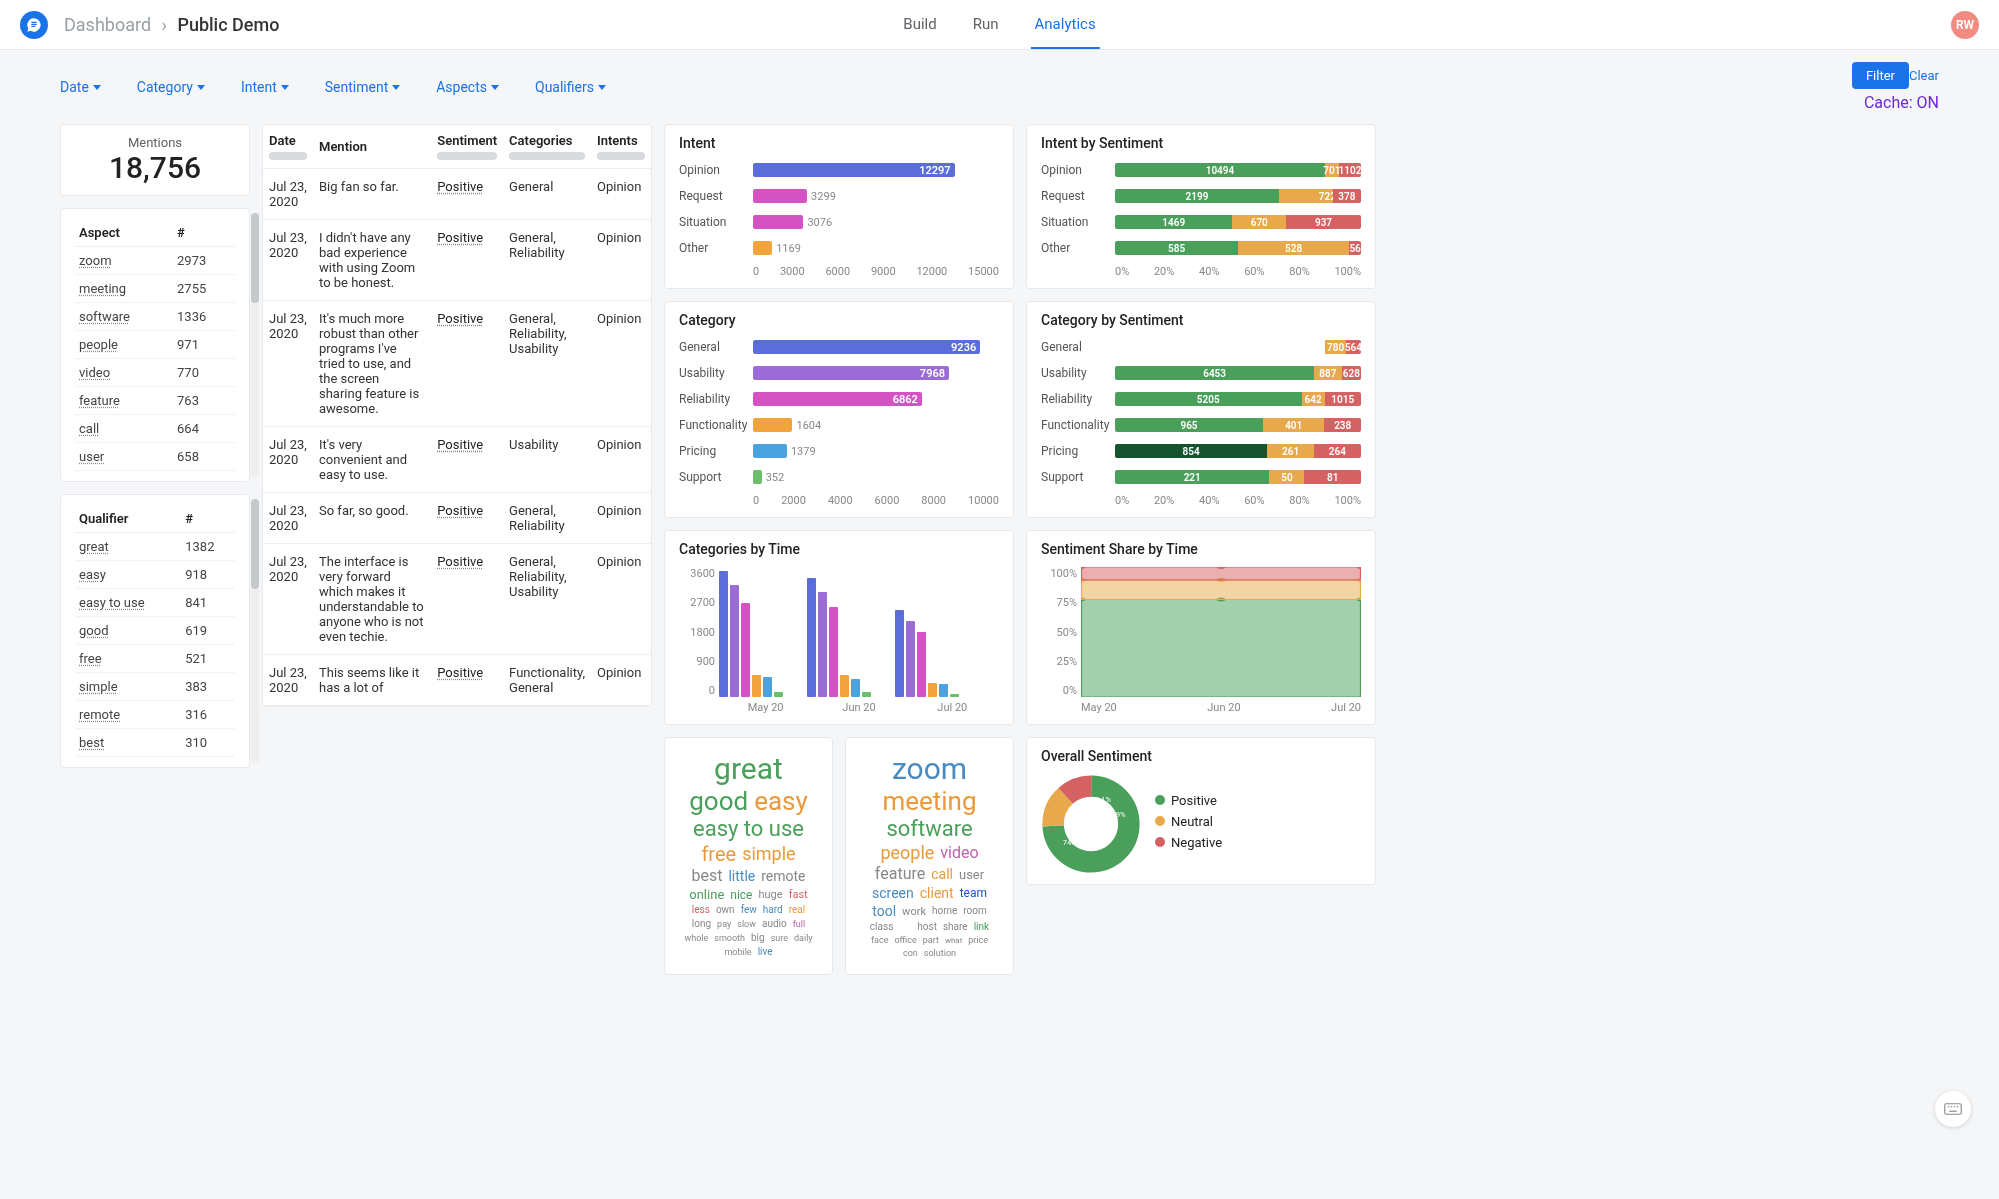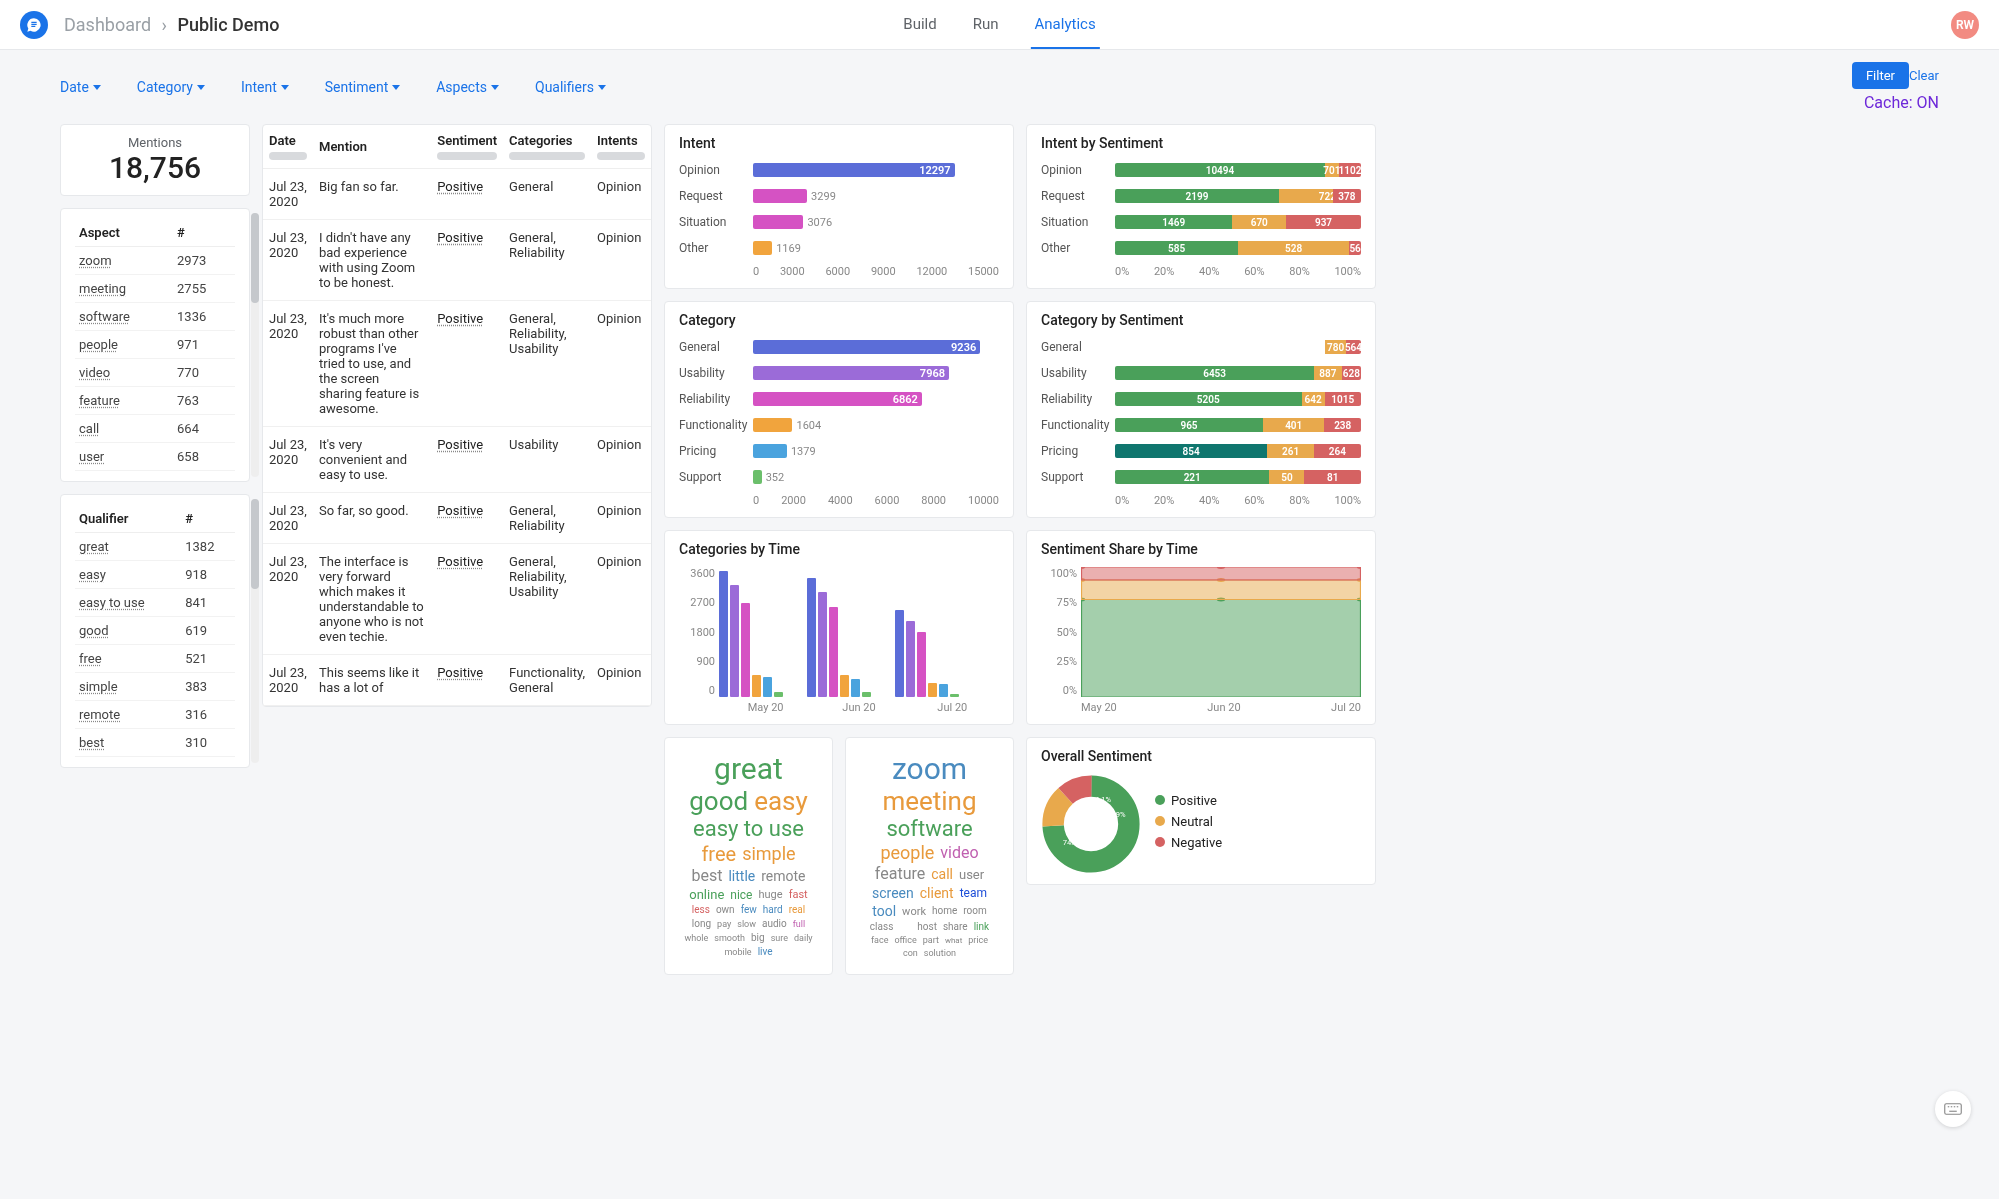--- a/index.html
+++ b/index.html
@@ -592,21 +592,21 @@
             <div class="stacked-label">Functionality</div>
             <div class="stacked-bar">
               <div class="stacked-seg" style="background: rgb(74, 160, 90); width: 60.1621%;">965</div>
               <div class="stacked-seg" style="background: rgb(232, 169, 76); width: 25%;">401</div>
               <div class="stacked-seg" style="background: rgb(213, 98, 98); width: 14.8379%;">238</div>
             </div>
           </div>
           <div class="stacked-row">
             <div class="stacked-label">Pricing</div>
             <div class="stacked-bar">
-              <div class="stacked-seg" style="background: #0f766e; width: 61.9289%;">854</div>
+              <div class="stacked-seg" style="background: #14532d; width: 61.9289%;">854</div>
               <div class="stacked-seg" style="background: rgb(232, 169, 76); width: 18.9268%;">261</div>
               <div class="stacked-seg" style="background: rgb(213, 98, 98); width: 19.1443%;">264</div>
             </div>
           </div>
           <div class="stacked-row">
             <div class="stacked-label">Support</div>
             <div class="stacked-bar">
               <div class="stacked-seg" style="background: rgb(74, 160, 90); width: 62.7841%;">221</div>
               <div class="stacked-seg" style="background: rgb(232, 169, 76); width: 14.2045%;">50</div>
               <div class="stacked-seg" style="background: rgb(213, 98, 98); width: 23.0114%;">81</div>

